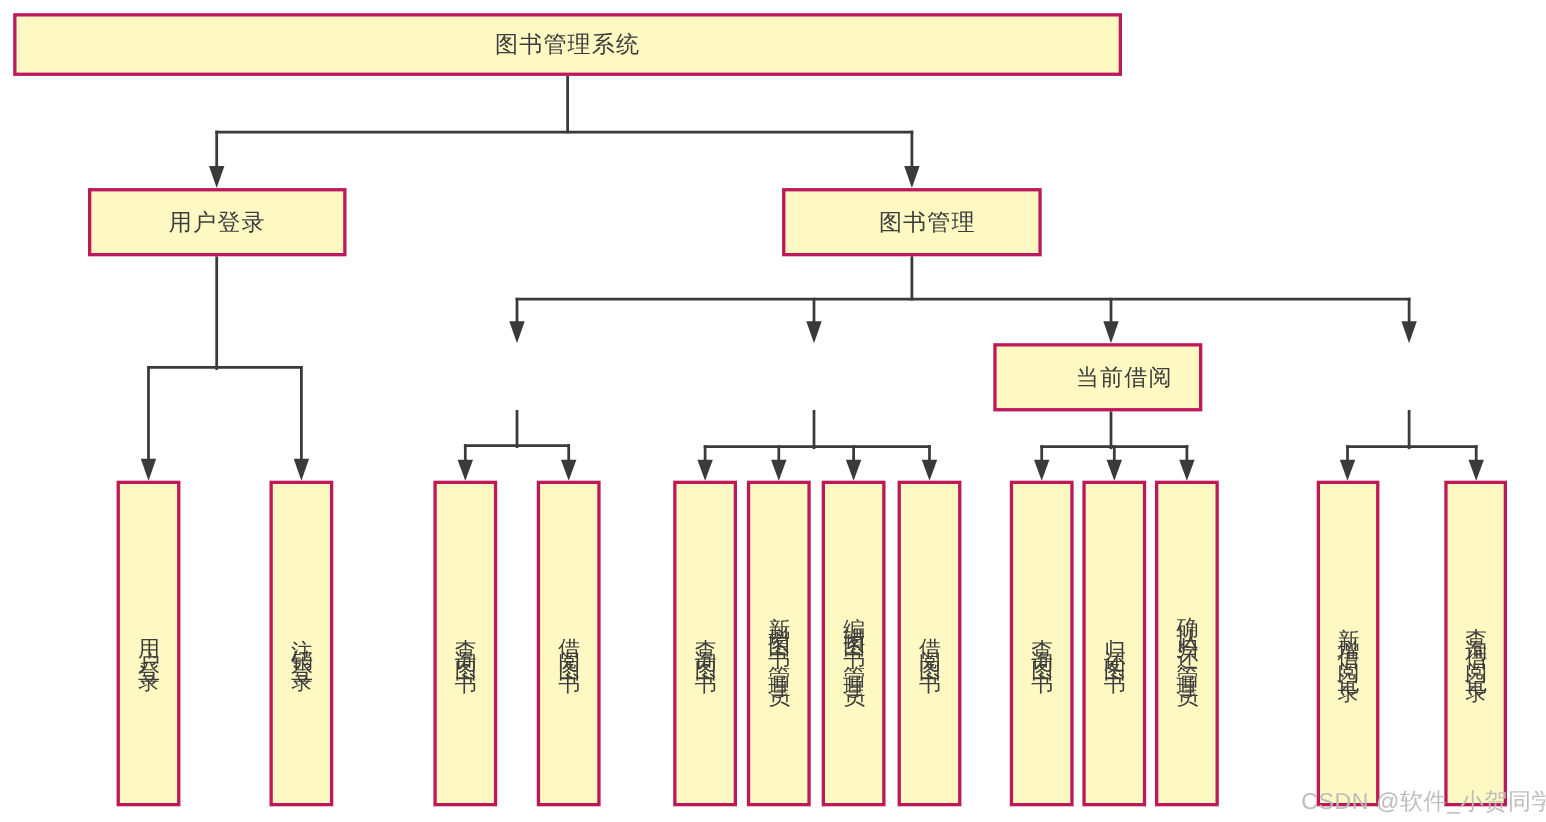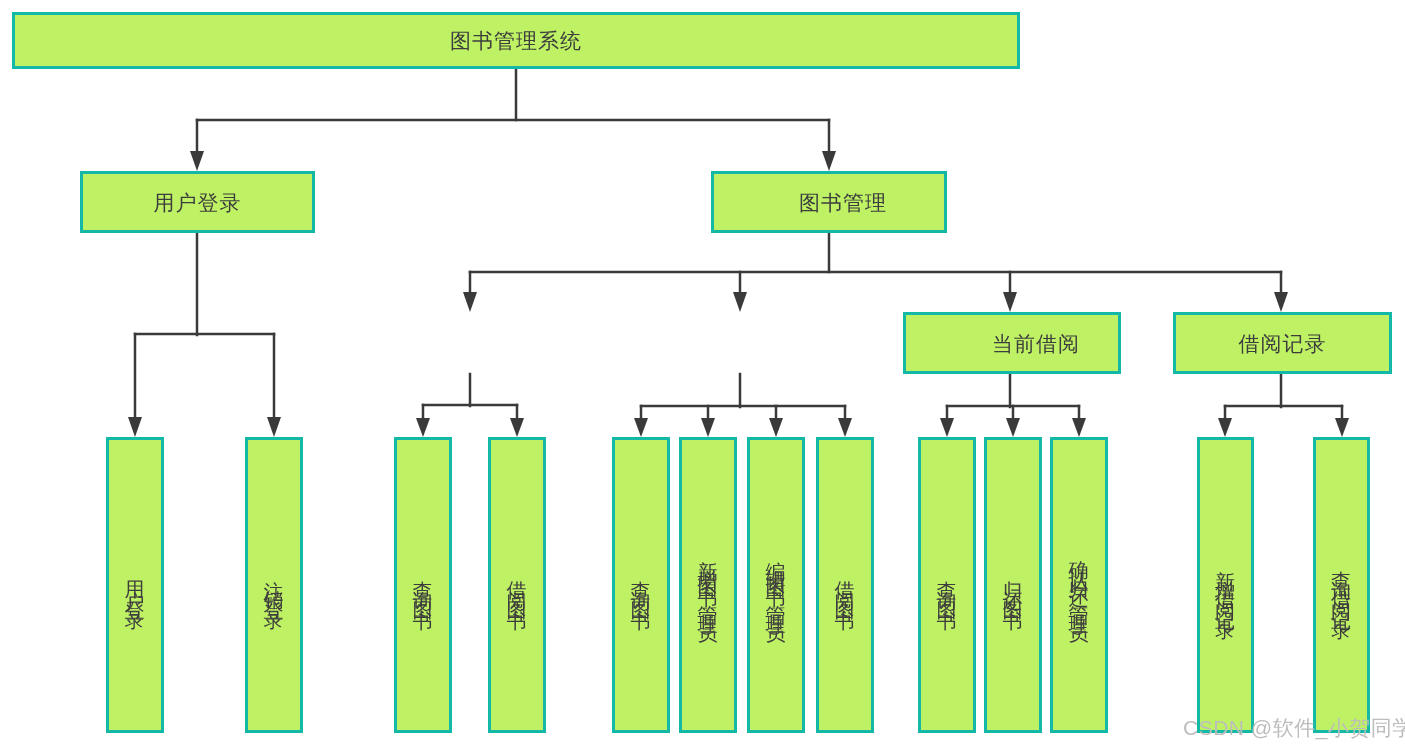--- a/index.html
+++ b/index.html
@@ -13,22 +13,22 @@
     overflow: hidden;
   }
   .connectors {
     position: absolute;
     left: 0; top: 0;
     width: 1405px; height: 747px;
     z-index: 1;
   }
   .node {
     position: absolute;
-    background: #bef264;
-    border: 3px solid #14b8a6;
+    background: #fef9c3;
+    border: 3px solid #be185d;
     color: #3d3d3d;
     display: flex;
     align-items: center;
     justify-content: center;
     z-index: 2;
     line-height: 1;
   }
   .hbox {
     font-size: 21px;
     letter-spacing: 1px;
@@ -132,22 +132,21 @@
       <line x1="1342" y1="406" x2="1342" y2="419"></line>
       <polygon stroke="none" points="1335,418 1349,418 1342,437"></polygon>
     </g>
   </svg>
 
   <div class="node hbox" style="left:12px; top:12px; width:1008px; height:57px;">图书管理系统</div>
 
   <div class="node hbox" style="left:80px; top:171px; width:235px; height:62px;">用户登录</div>
   <div class="node hbox" style="left:711px; top:171px; width:236px; height:62px;padding-left:28px;">图书管理</div>
 
-  <div class="node hbox" style="left:903px; top:312px; width:218px; height:62px;padding-left:48px;">当前借阅</div>
-  <div class="node hbox" style="left:1173px; top:312px; width:219px; height:62px;">借阅记录</div>
+  <div class="node hbox" style="left:903px; top:312px; width:190px; height:62px;padding-left:48px;">当前借阅</div>
 
   <div class="node vbox" style="left:106px;">用户登录</div>
   <div class="node vbox" style="left:245px;">注销登录</div>
 
   <div class="node vbox" style="left:394px;">查询图书</div>
   <div class="node vbox" style="left:488px;">借阅图书</div>
 
   <div class="node vbox" style="left:612px;">查询图书</div>
   <div class="node vbox" style="left:679px; letter-spacing:9px;">新增图书（管理员）</div>
   <div class="node vbox" style="left:747px; letter-spacing:9px;">编辑图书（管理员）</div>

